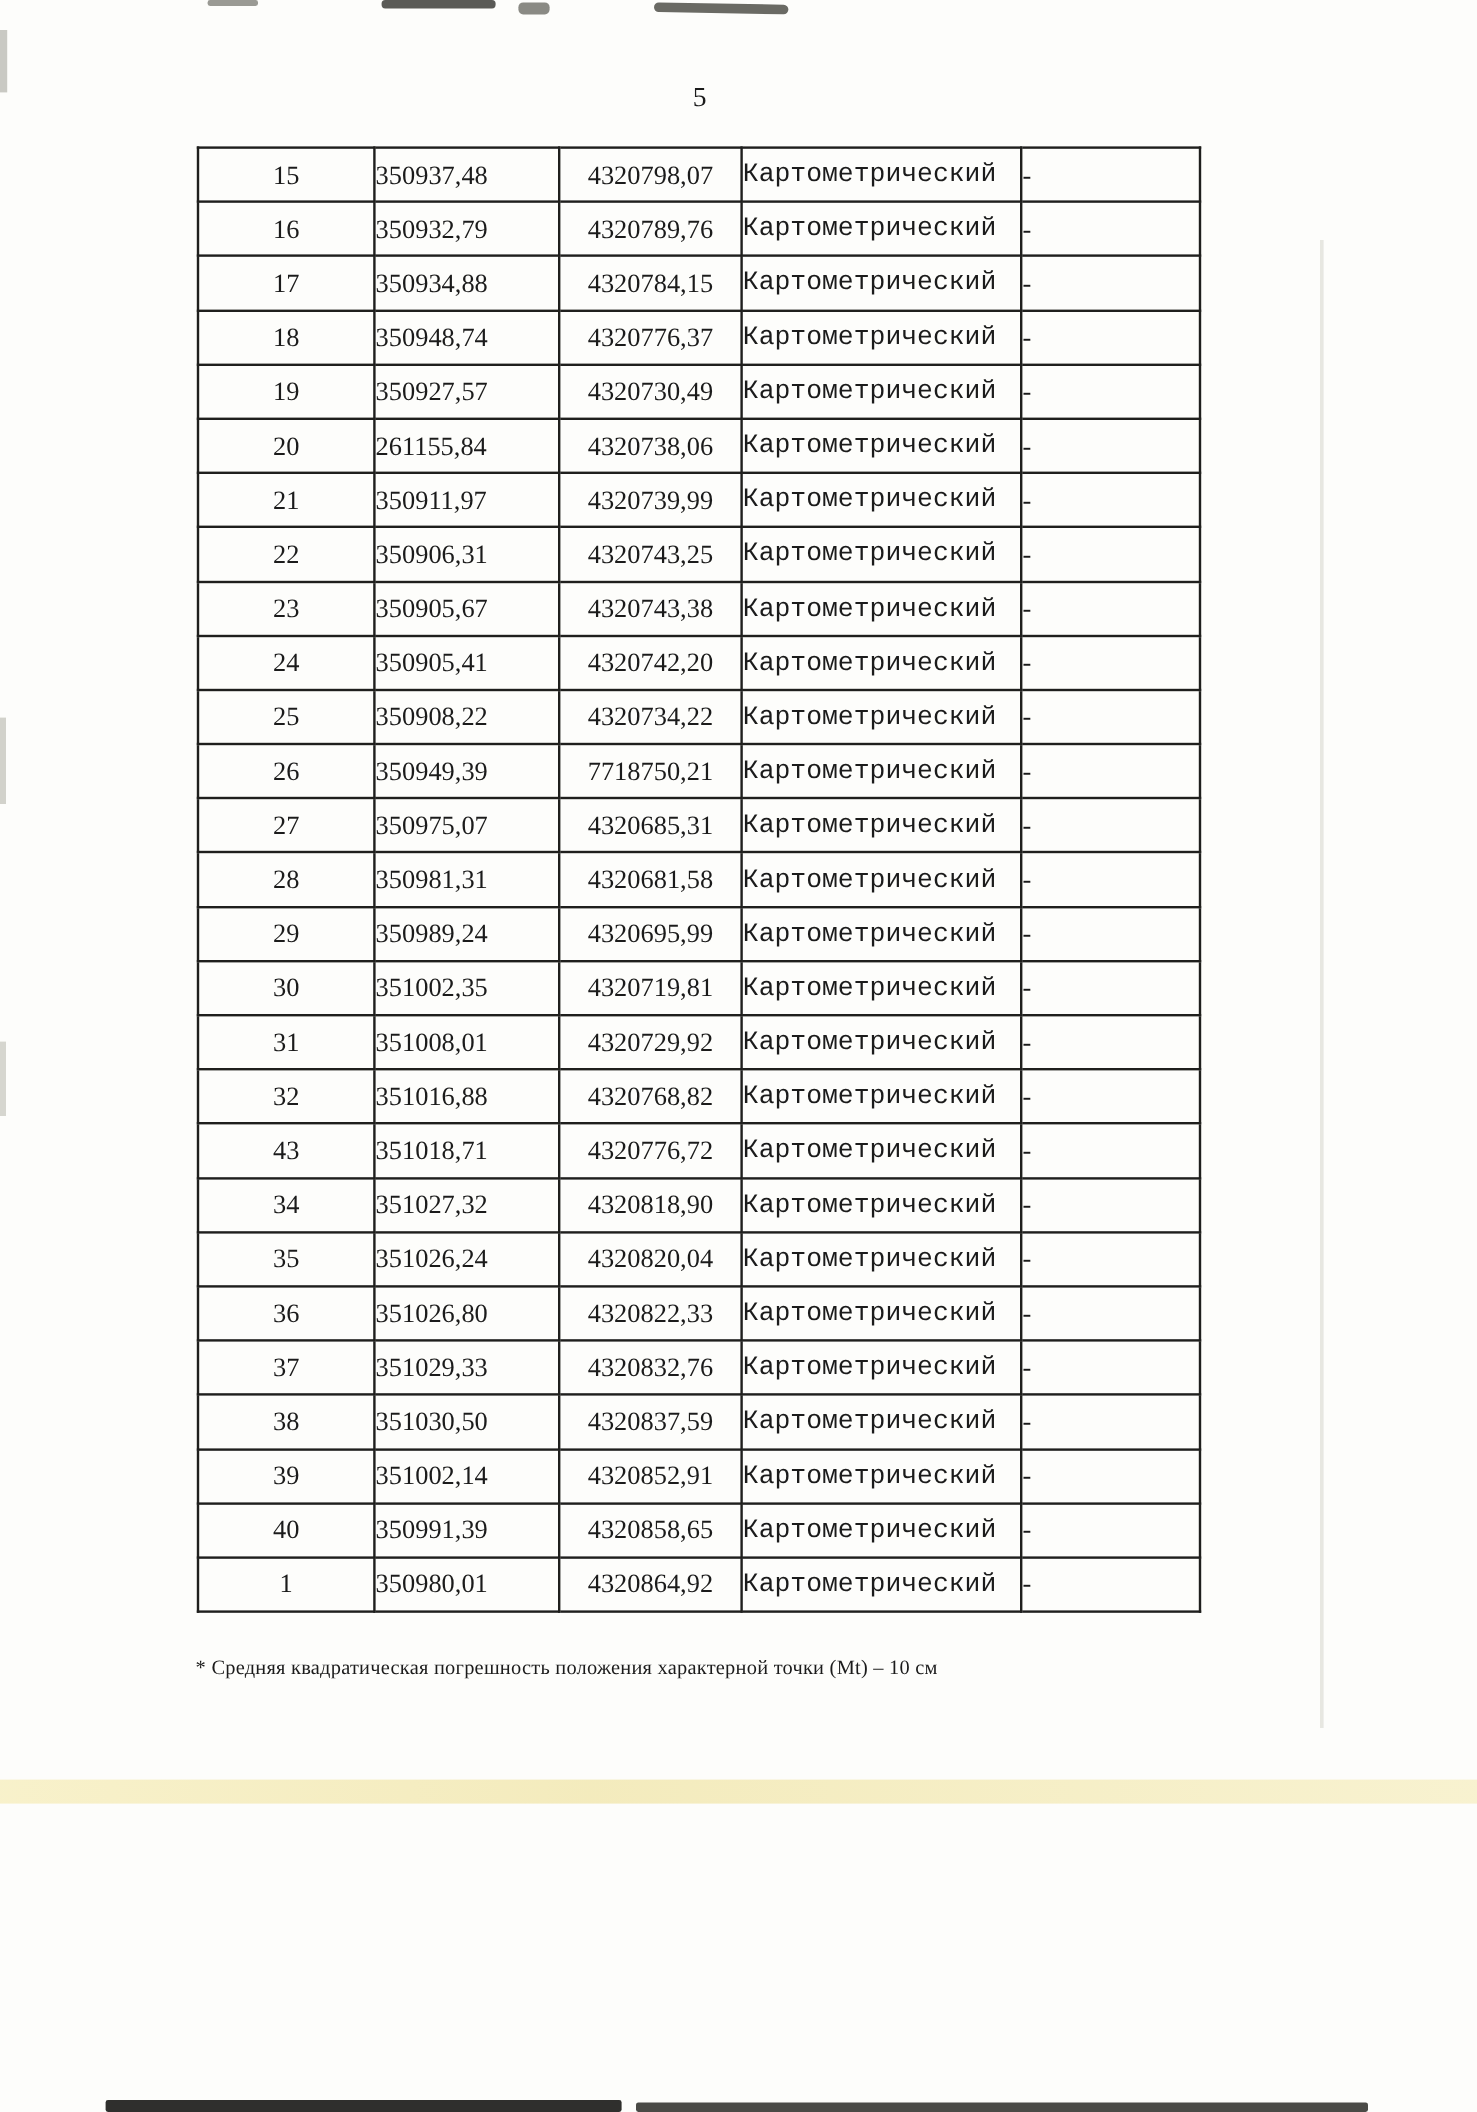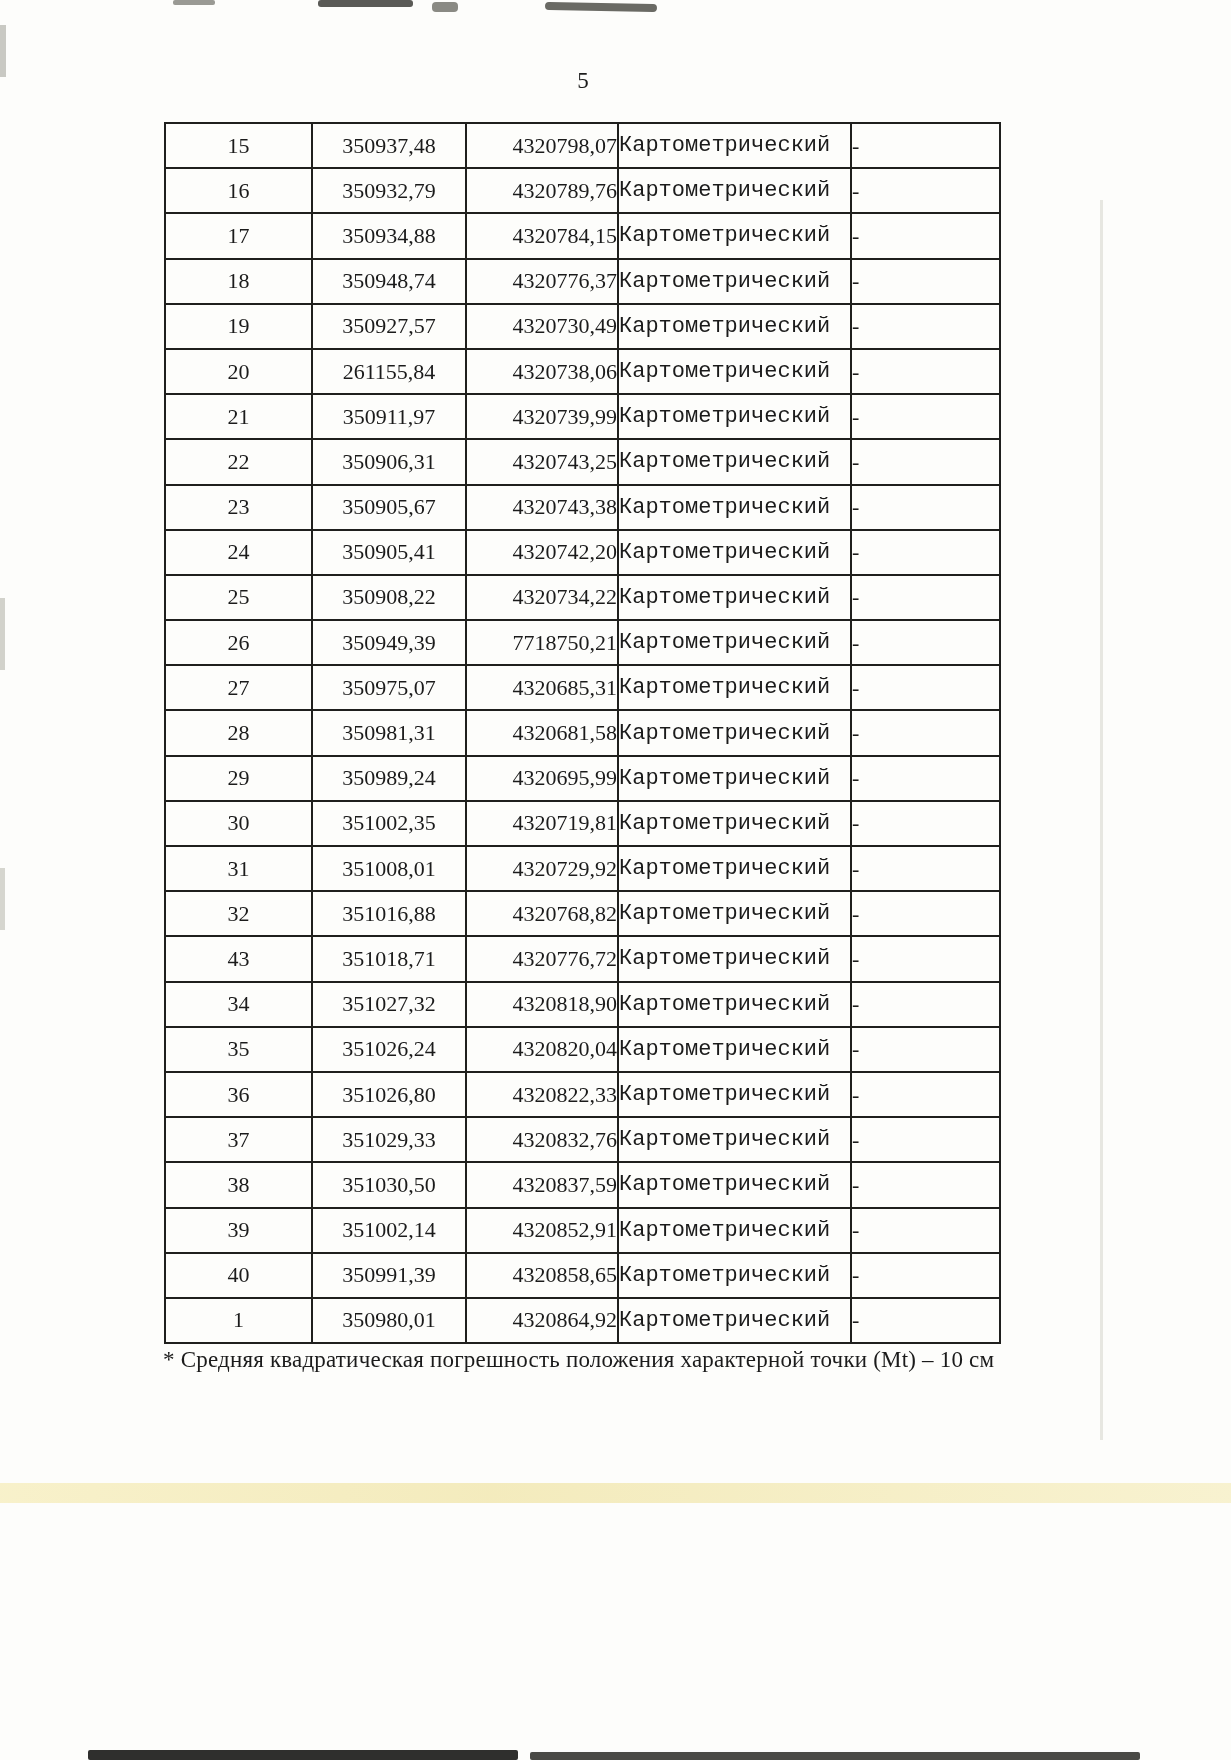--- a/index.html
+++ b/index.html
@@ -33,28 +33,28 @@
   table.coords td {
     border: 2px solid #1f1f1d;
     height: 43.2px;
     font-size: 22px;
     padding: 0;
     vertical-align: middle;
     white-space: nowrap;
     overflow: hidden;
   }
   td.c0 { width: 145px; text-align: center; }
-  td.c1 { width: 152px; text-align: center; }
-  td.c2 { width: 150px; text-align: right; }
+  td.c1 { width: 152px; text-align: left; }
+  td.c2 { width: 150px; text-align: center; }
   td.c3 { width: 231px; text-align: left; padding-left: 9px; font-family: Liberation Mono, monospace; }
   td.c4 { text-align: left; padding-left: 10px; }
   .footnote {
     position: absolute;
-    top: 1347px; left: 163px;
-    font-size: 23px;
+    top: 1380px; left: 163px;
+    font-size: 17px;
     letter-spacing: 0.2px;
   }
   
   .artifact { position: absolute; pointer-events: none; }
   .smudge-top-1 { left: 318px; top: 0; width: 95px; height: 7px; background: #5a5a56; border-radius: 3px; }
   .smudge-top-2 { left: 432px; top: 2px; width: 26px; height: 10px; background: #8a8a84; border-radius: 4px; }
   .smudge-top-3 { left: 545px; top: 3px; width: 112px; height: 8px; background: #6a6a64; border-radius: 4px; transform: rotate(1deg); }
   .smudge-top-4 { left: 173px; top: 0; width: 42px; height: 5px; background: #9a9a94; border-radius: 2px; }
   .edge-left-1 { left: 0; top: 25px; width: 6px; height: 52px; background: #c9c9c3; }
   .edge-left-2 { left: 0; top: 598px; width: 5px; height: 72px; background: #d2d2cb; }

